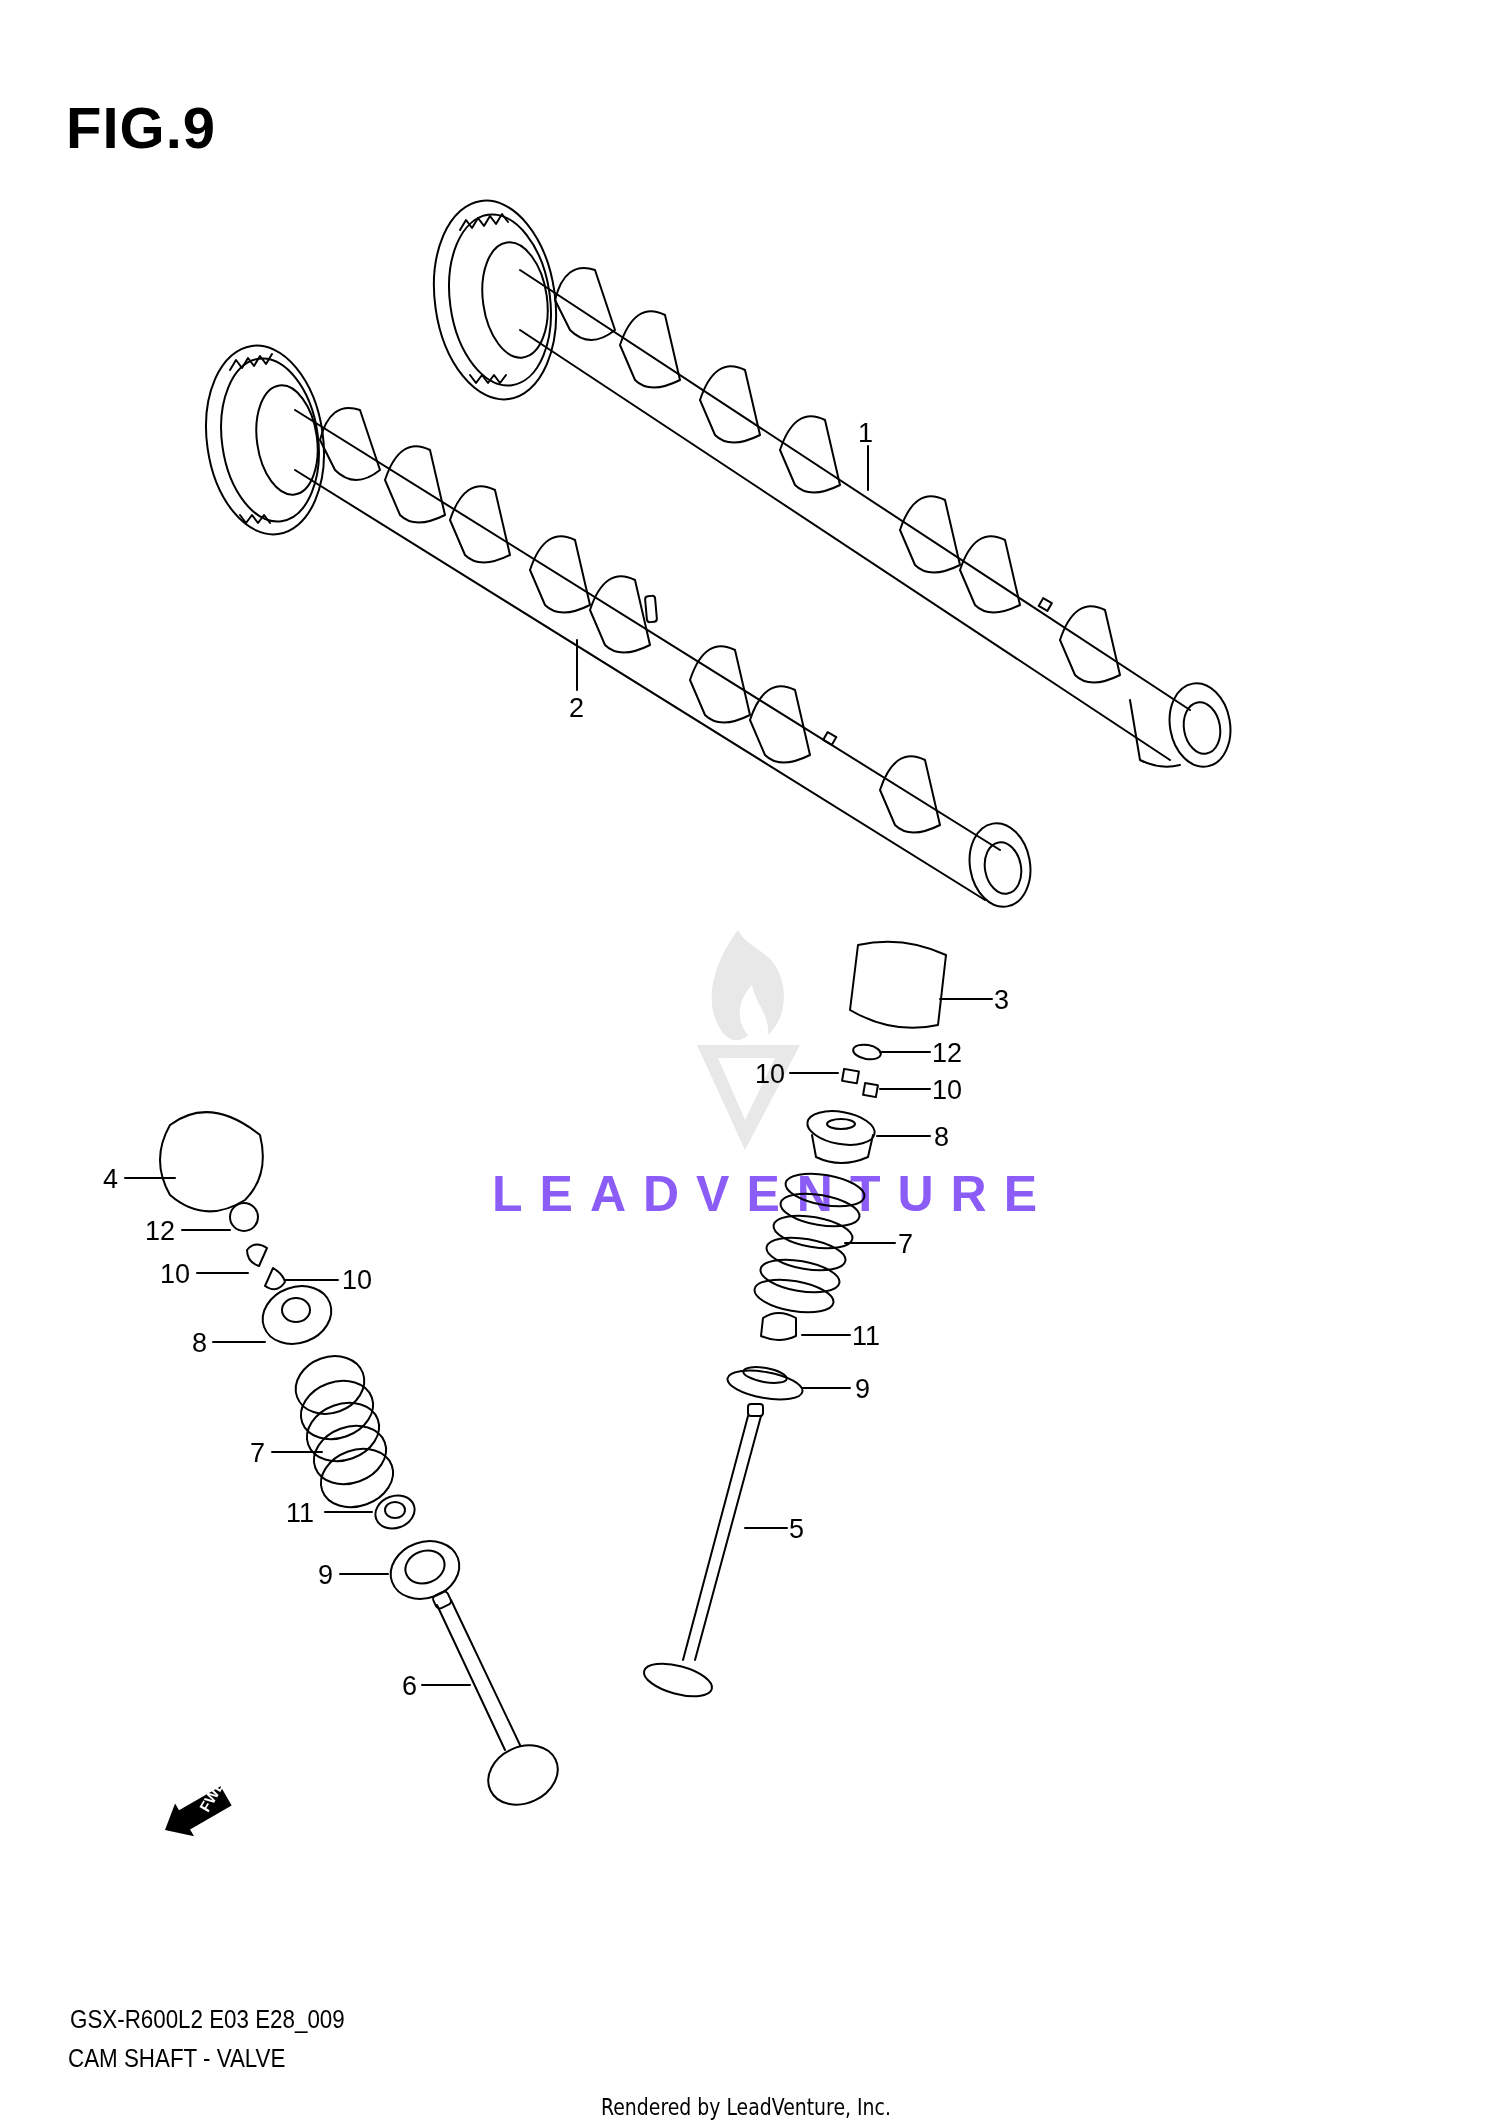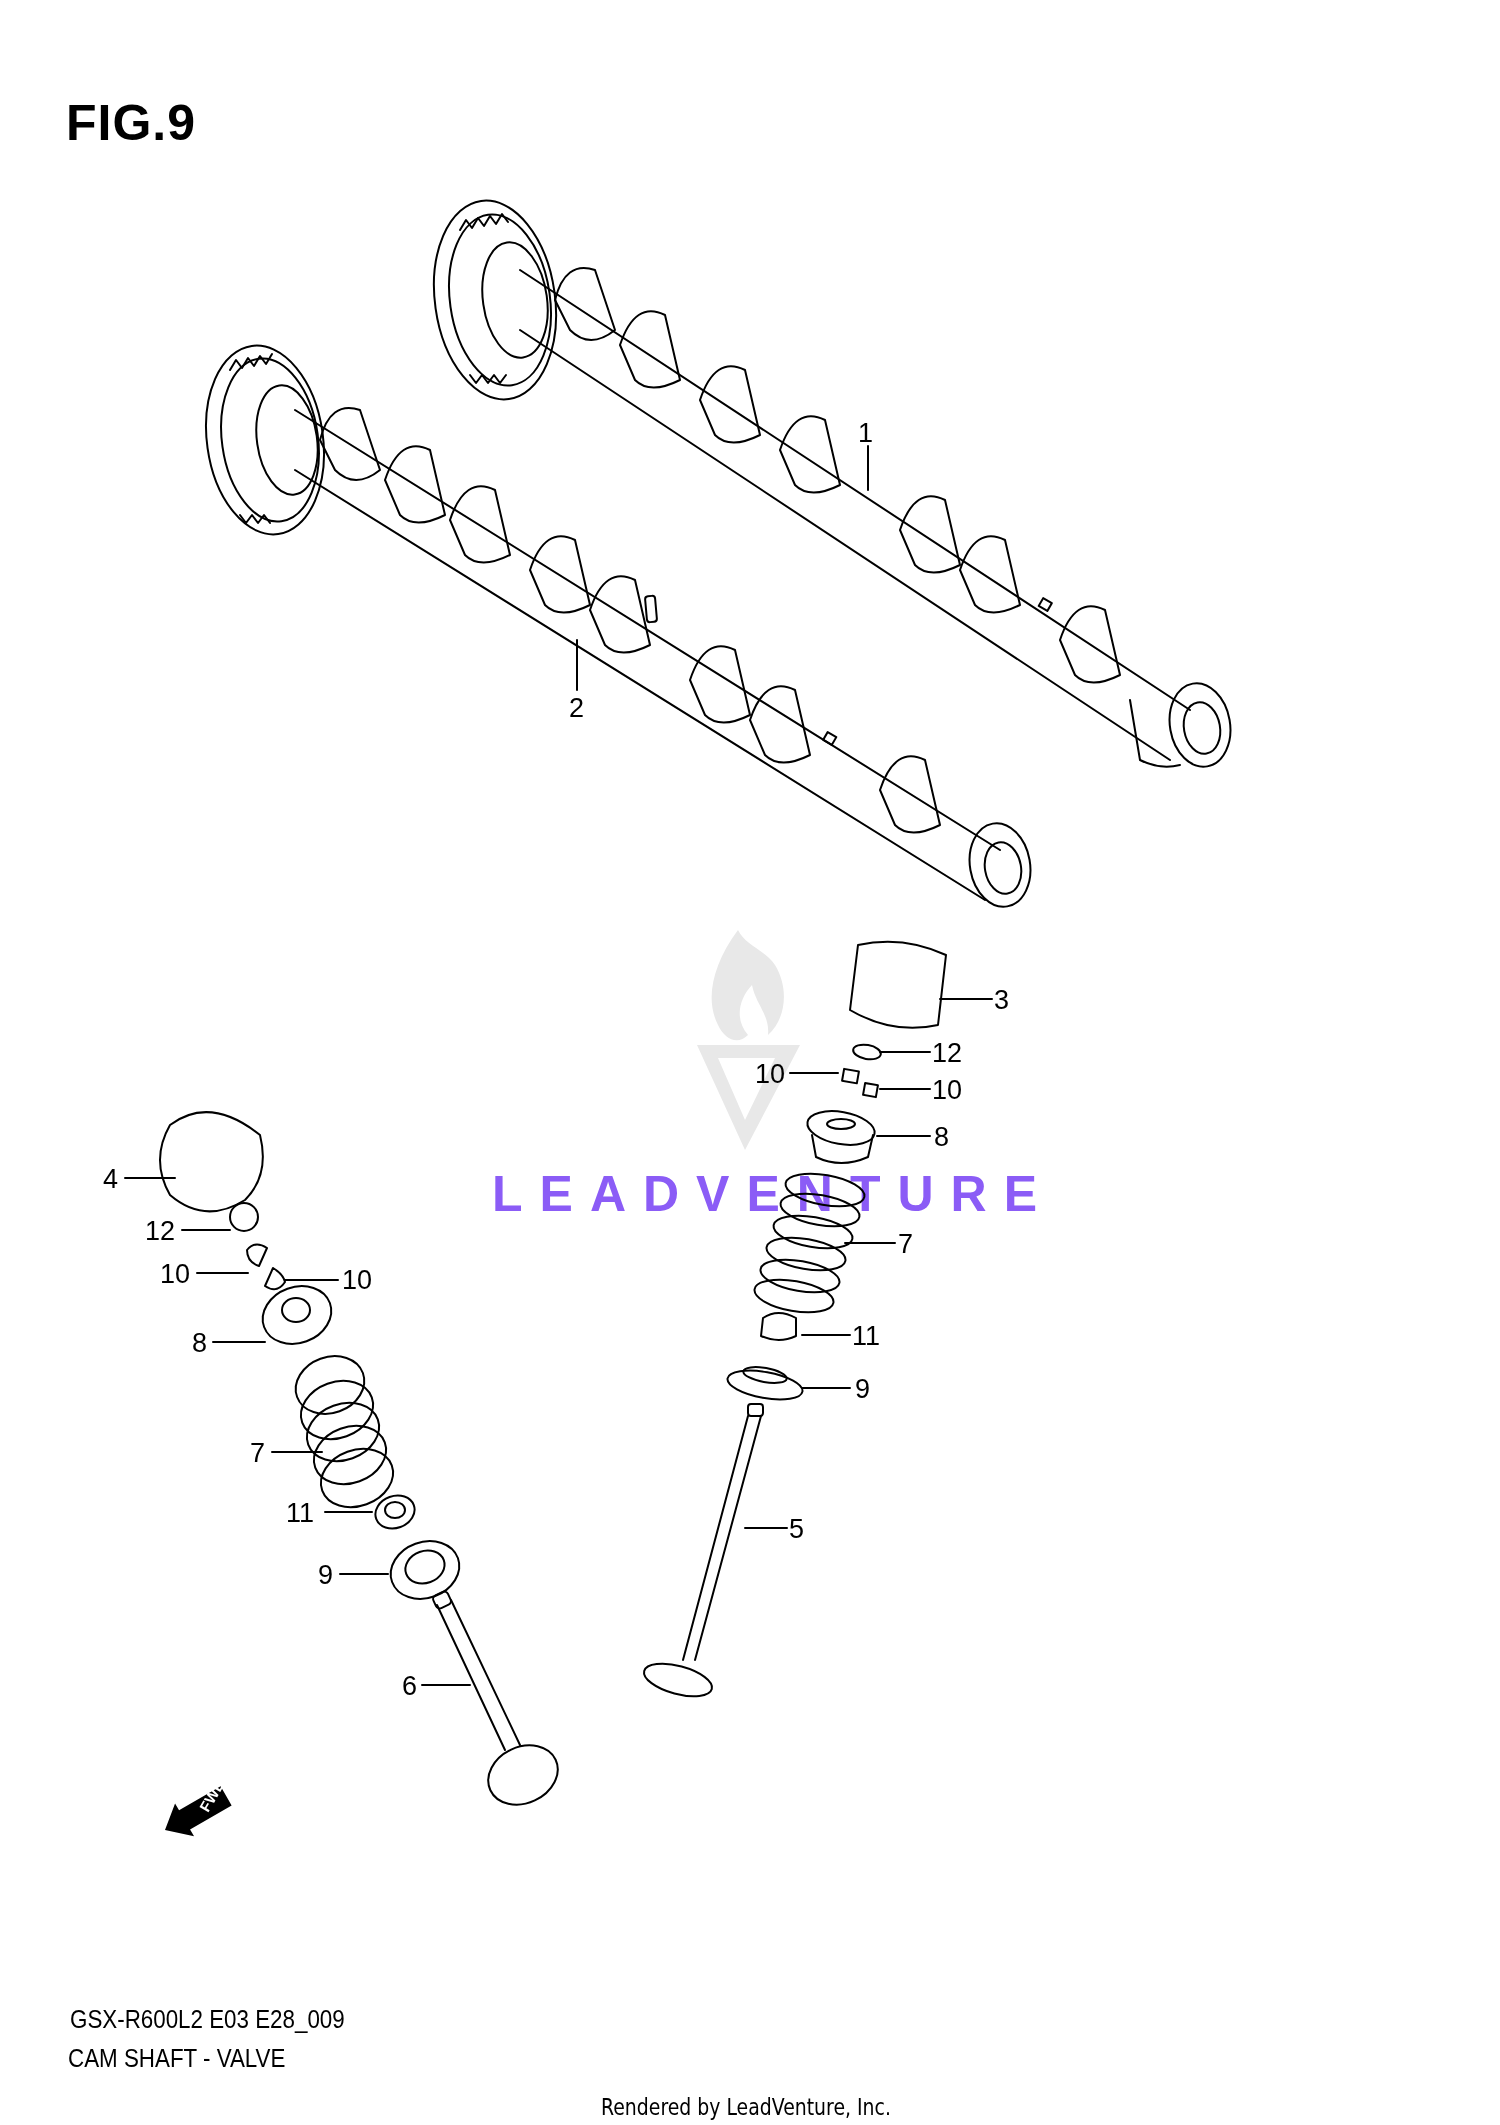--- a/index.html
+++ b/index.html
@@ -1,17 +1,17 @@
 <!DOCTYPE html>
 <html><head>
 <meta charset="utf-8">
 <style>
   html, body { margin:0; padding:0; background:#ffffff; }
   body { width:1500px; height:2125px; position:relative; overflow:hidden; font-family:"Liberation Sans", sans-serif; color:#000; }
-  .fig-title { position:absolute; left:66px; top:94px; font-size:50px; font-weight:bold; letter-spacing:1px; }
+  .fig-title { position:absolute; left:66px; top:94px; font-size:58px; font-weight:bold; letter-spacing:1px; }
   svg.diagram { position:absolute; left:0; top:0; }
   .callout { position:absolute; font-size:27px; line-height:1; }
   .footer-code { position:absolute; left:70px; top:2004px; font-size:26px; transform:scaleX(0.86); transform-origin:left; }
   .footer-name { position:absolute; left:68px; top:2043px; font-size:26px; transform:scaleX(0.86); transform-origin:left; }
   .render-credit { position:absolute; left:601px; top:2094px; font-size:23px; transform:scaleX(0.82); transform-origin:left; font-family:"DejaVu Sans", sans-serif; }
   .wm-text { position:absolute; left:492px; top:1165px; font-size:50px; font-weight:bold; letter-spacing:17px; color:#8b5cf6; }
 </style>
 </head>
 <body>
 

